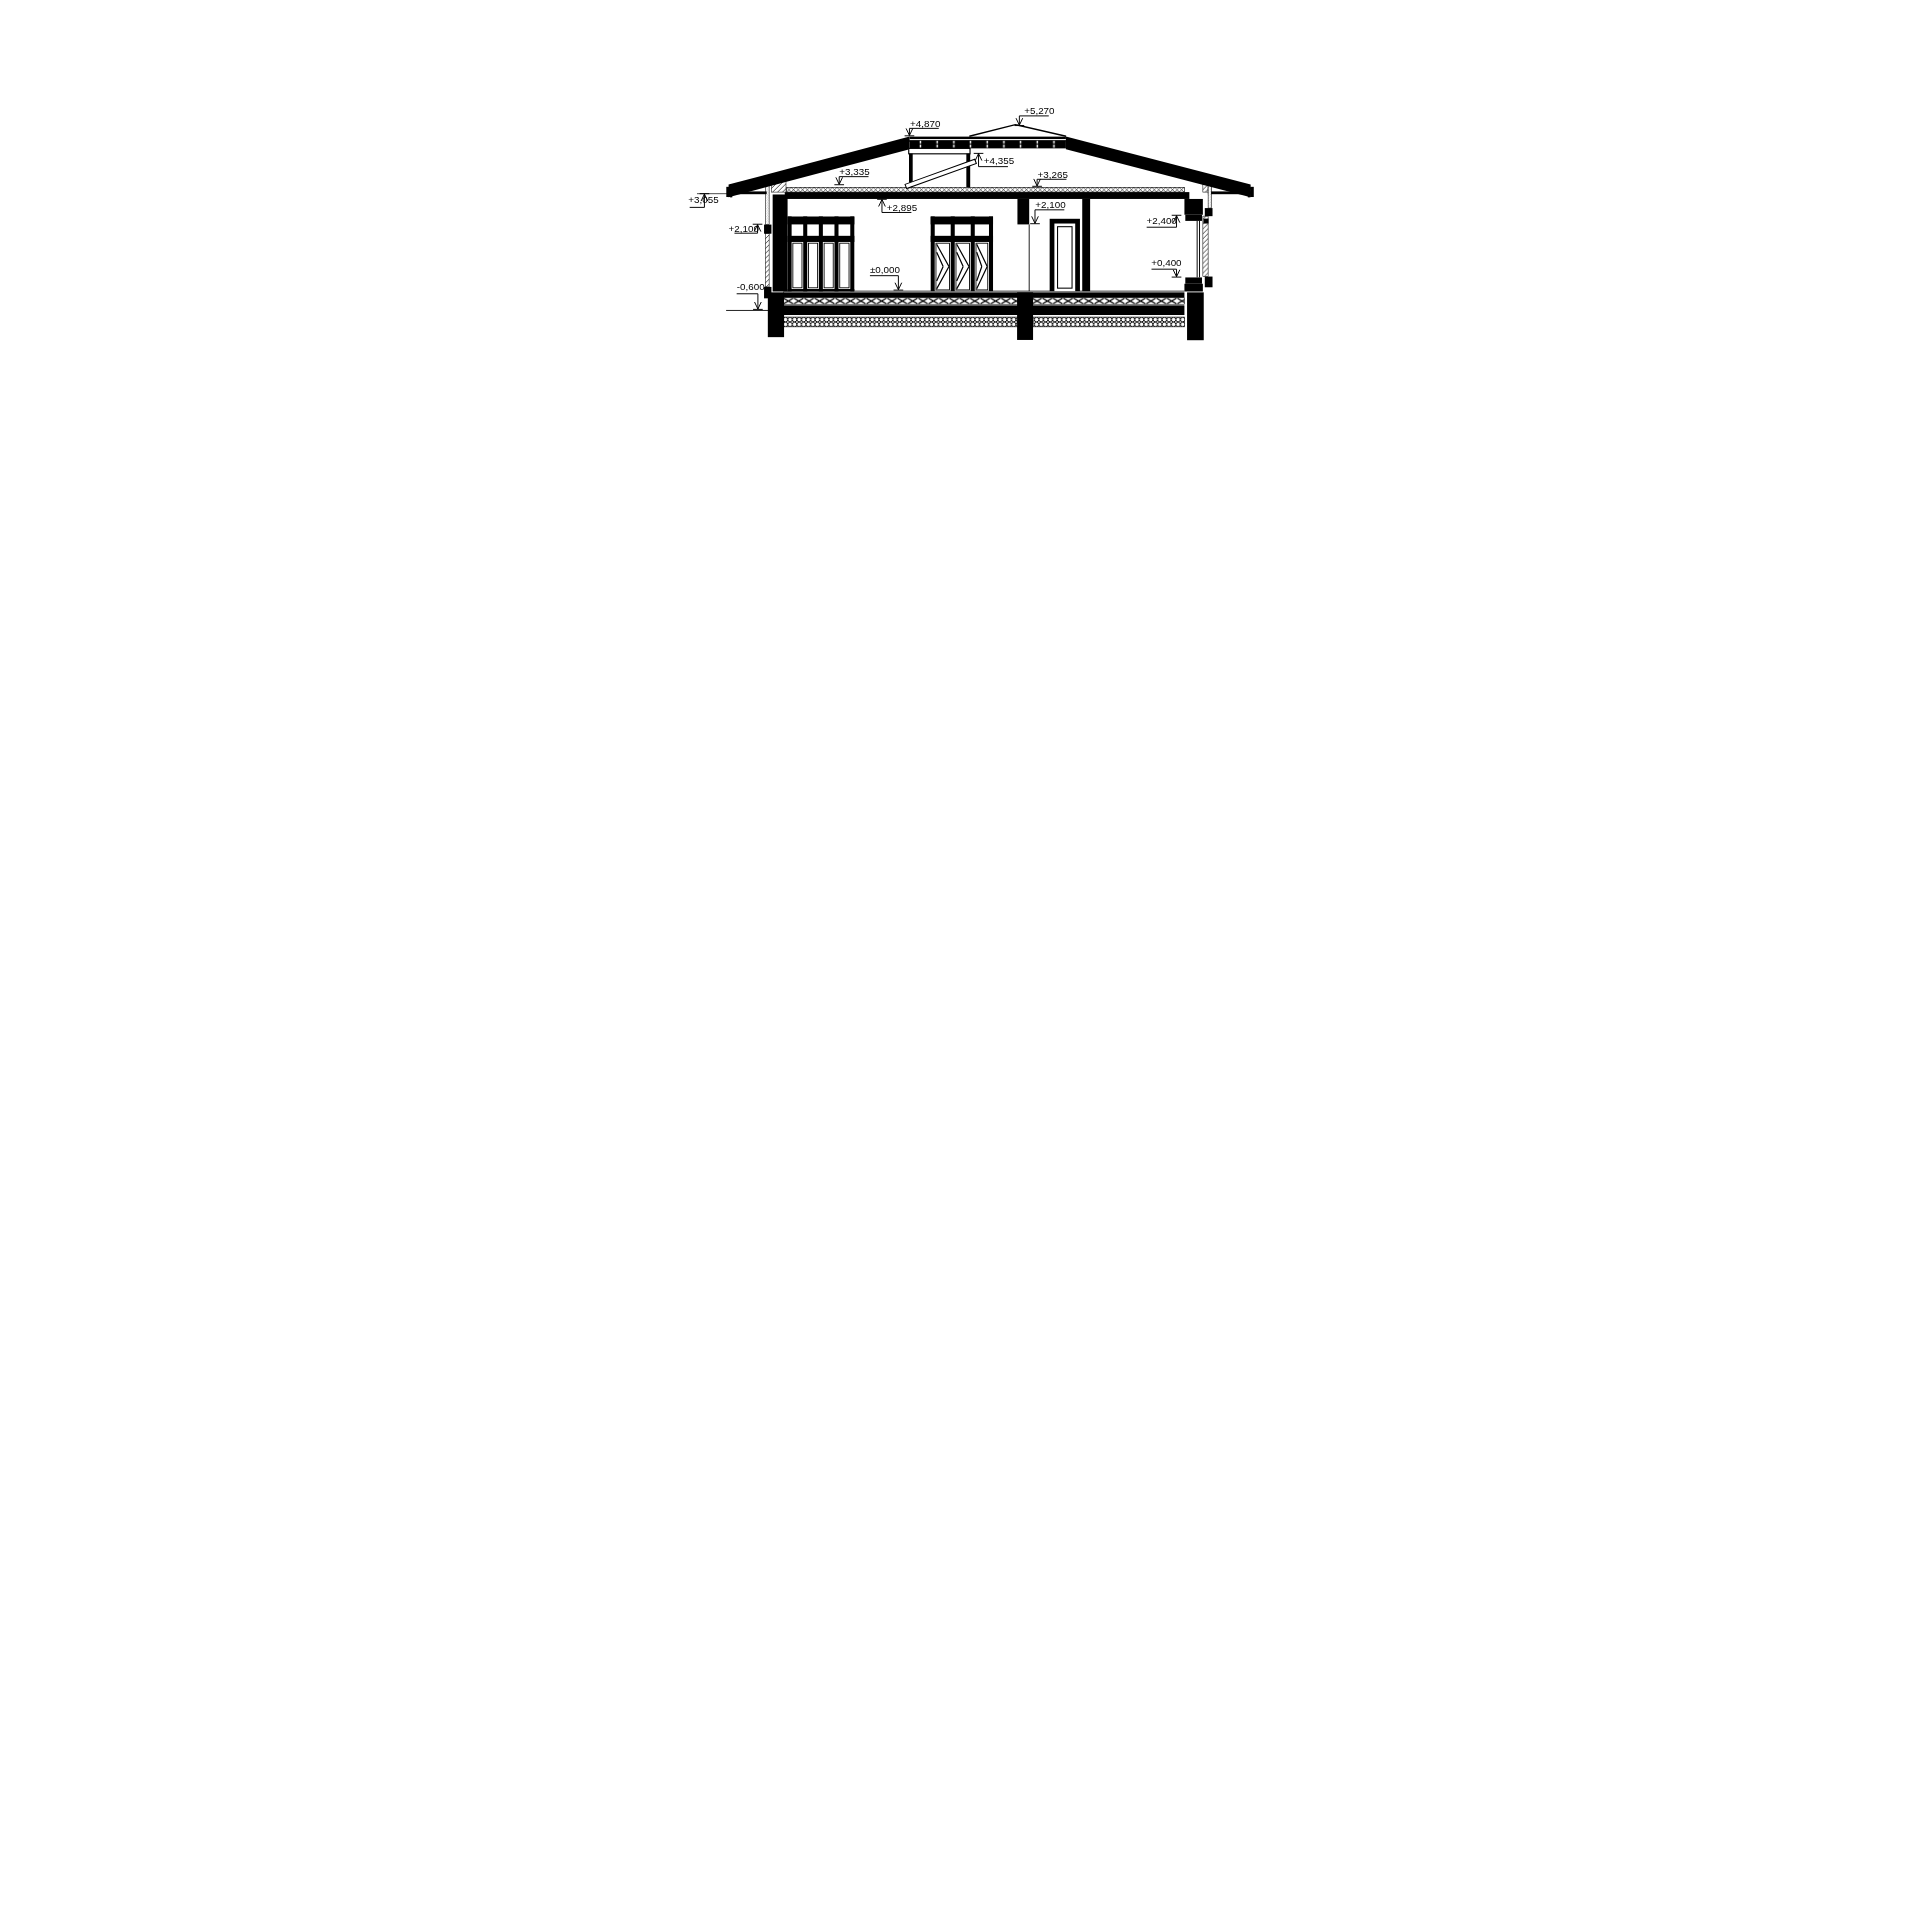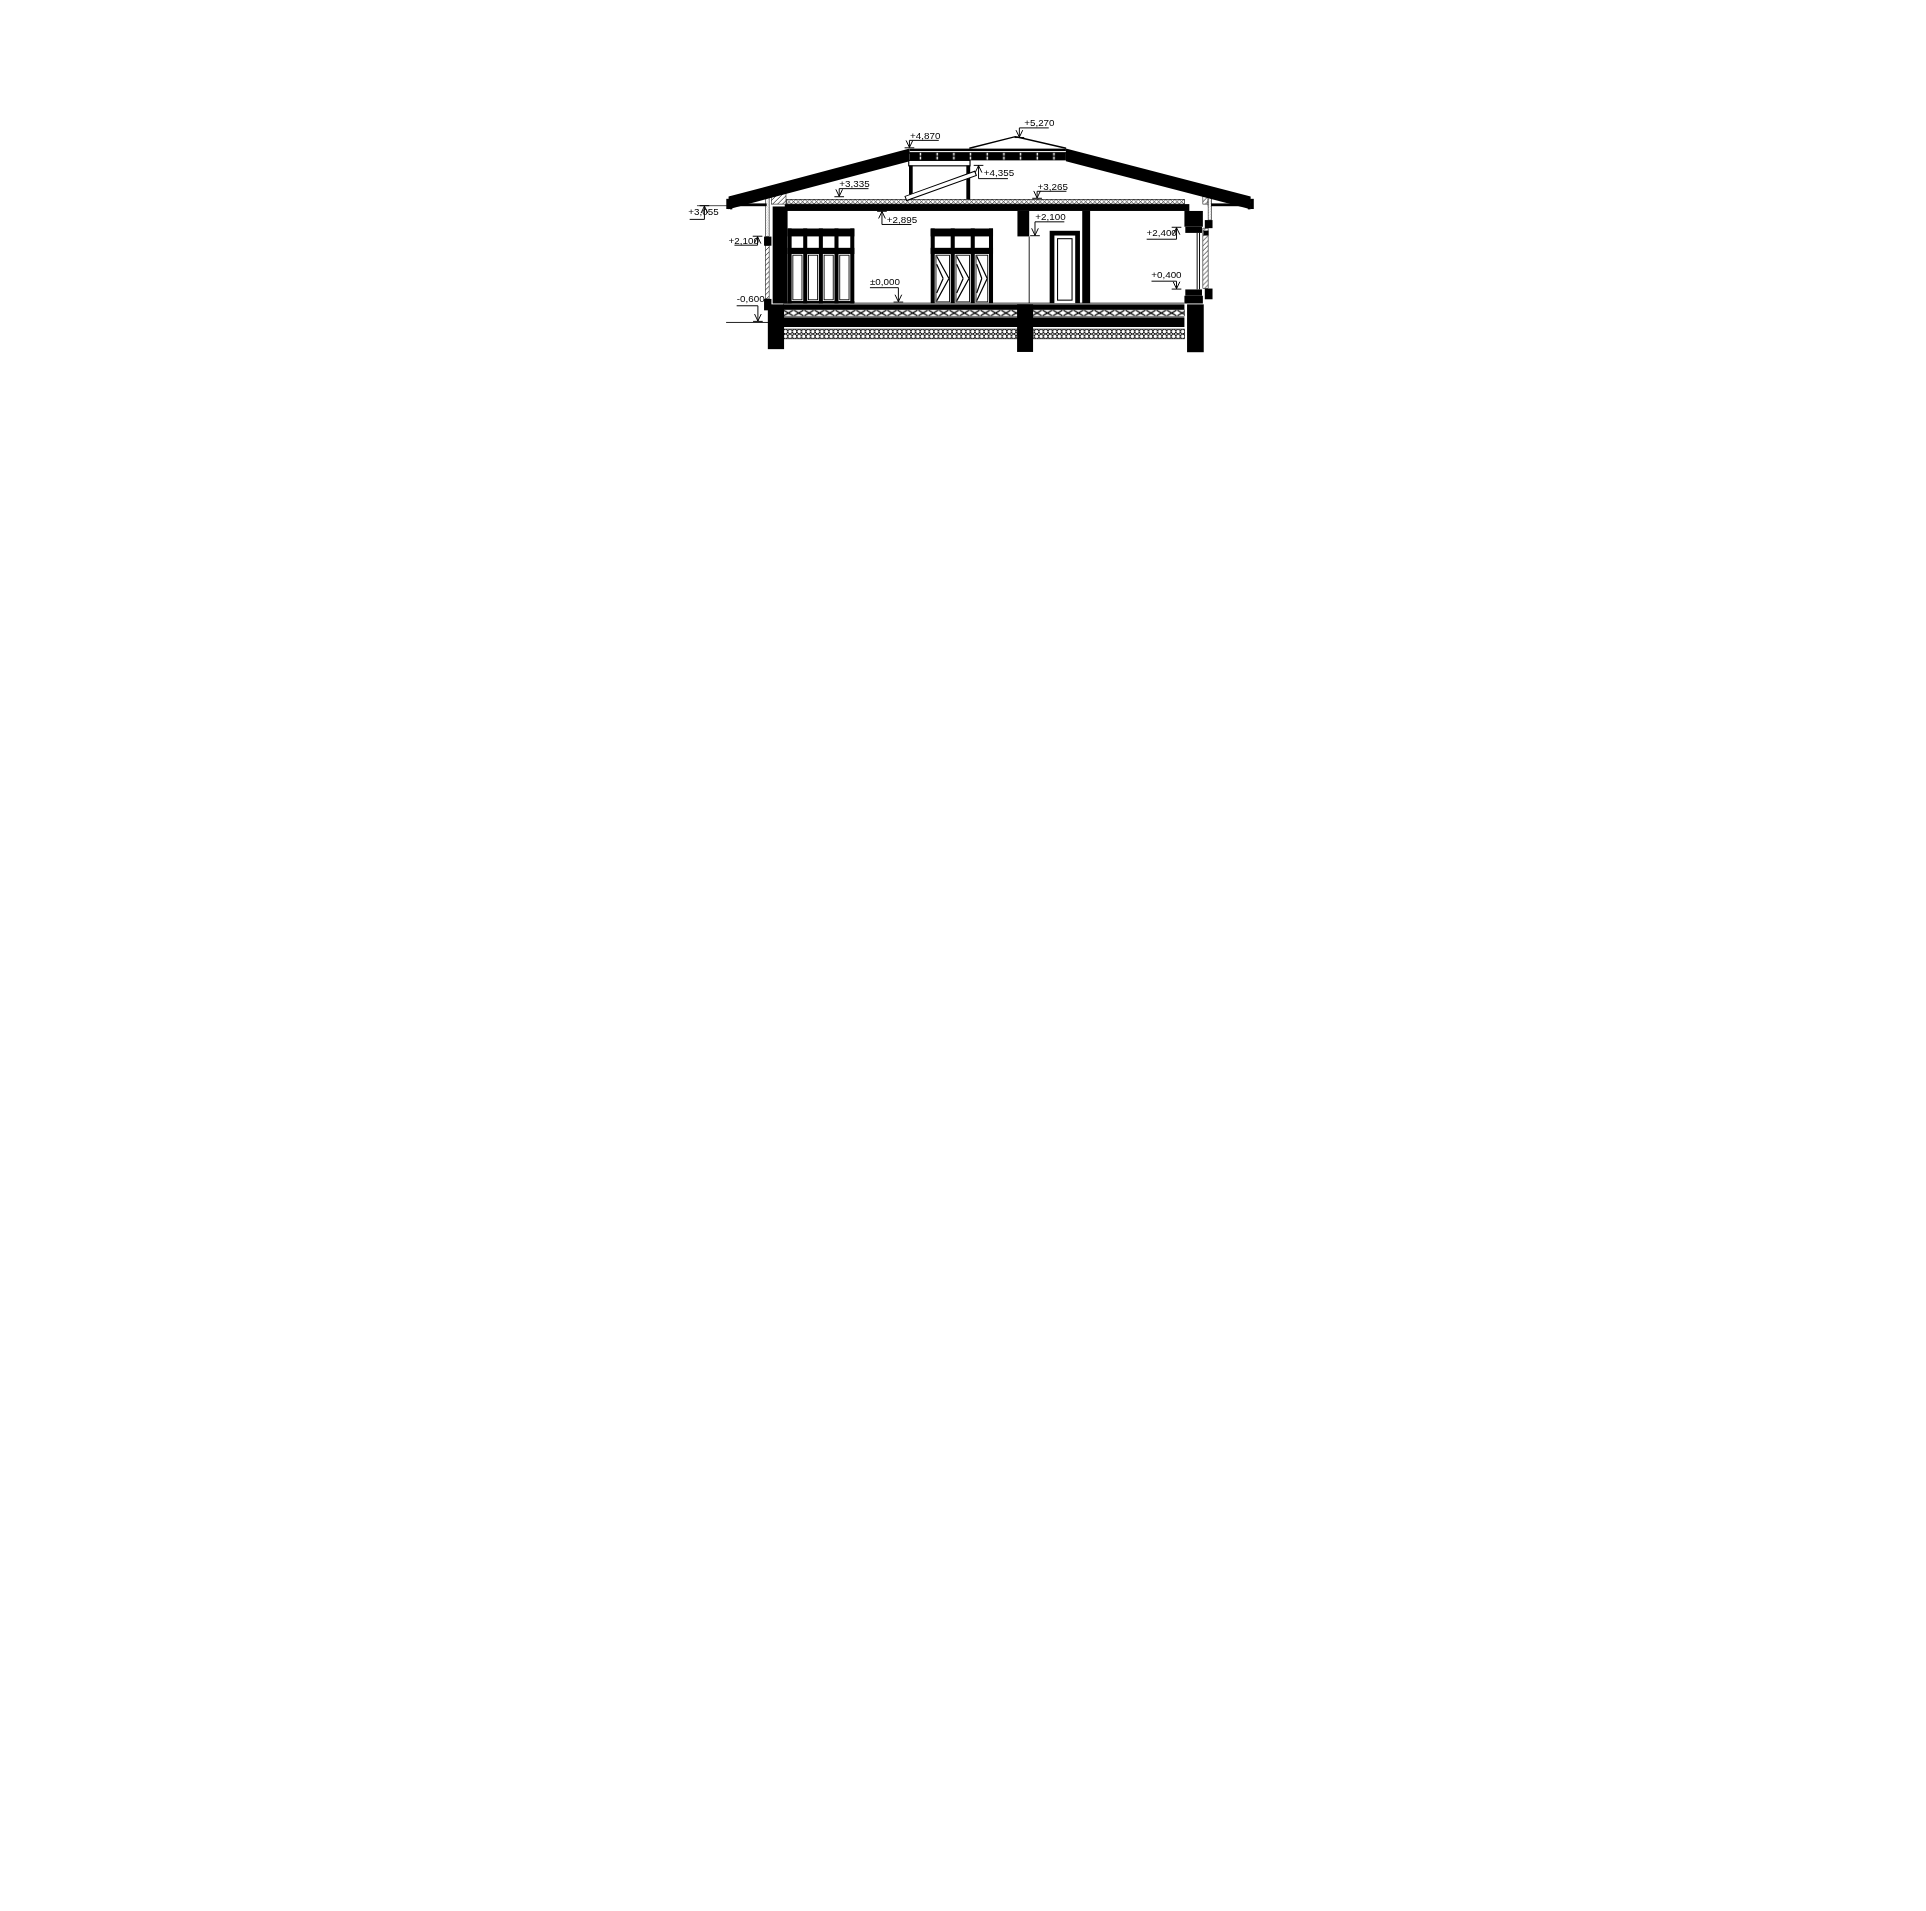--- a/index.html
+++ b/index.html
@@ -1,16 +1,16 @@
 <!DOCTYPE html>
 <html style="font-size:6.2px"><head>
 <meta charset="utf-8">
 <style>
   html,body{margin:0;padding:0;background:#ffffff;}
-  .sheet{width:100%;max-width:616px;margin:12px auto;background:#7dd3fc;}
+  .sheet{width:100%;max-width:616px;margin:0 auto;background:#7dd3fc;}
   svg{display:block;width:100%;height:auto;background:#fff;}
   text{font-family:"Liberation Sans",sans-serif;font-size:112px;fill:#000;}
   .ln{stroke:#000;fill:none;}
 </style>
 </head>
 <body>
 
 <div class="sheet">
 <svg viewBox="0 0 7016 4961" xmlns="http://www.w3.org/2000/svg">
   <defs>

